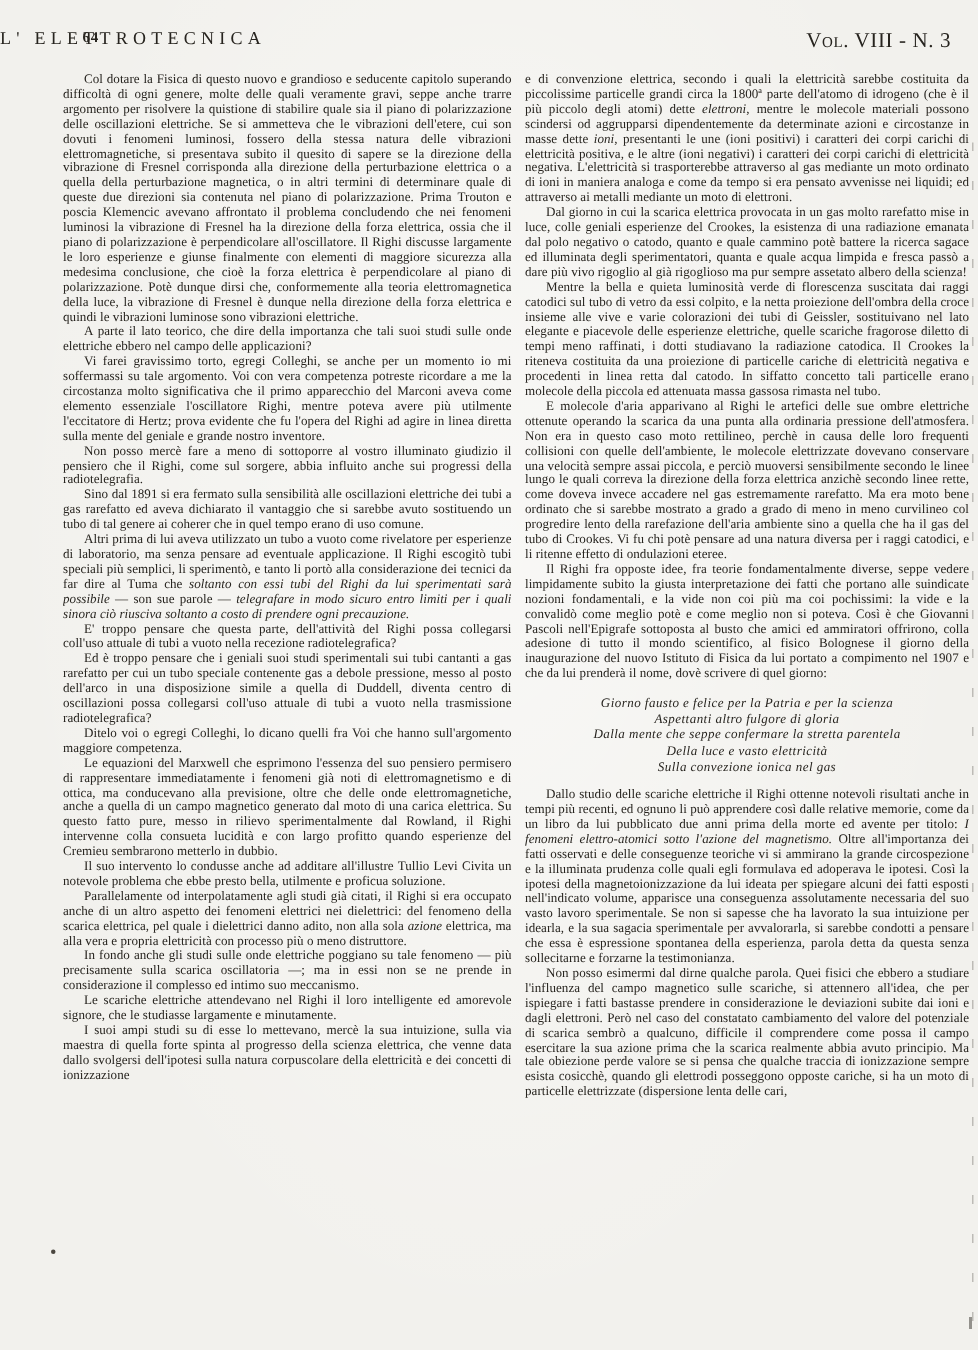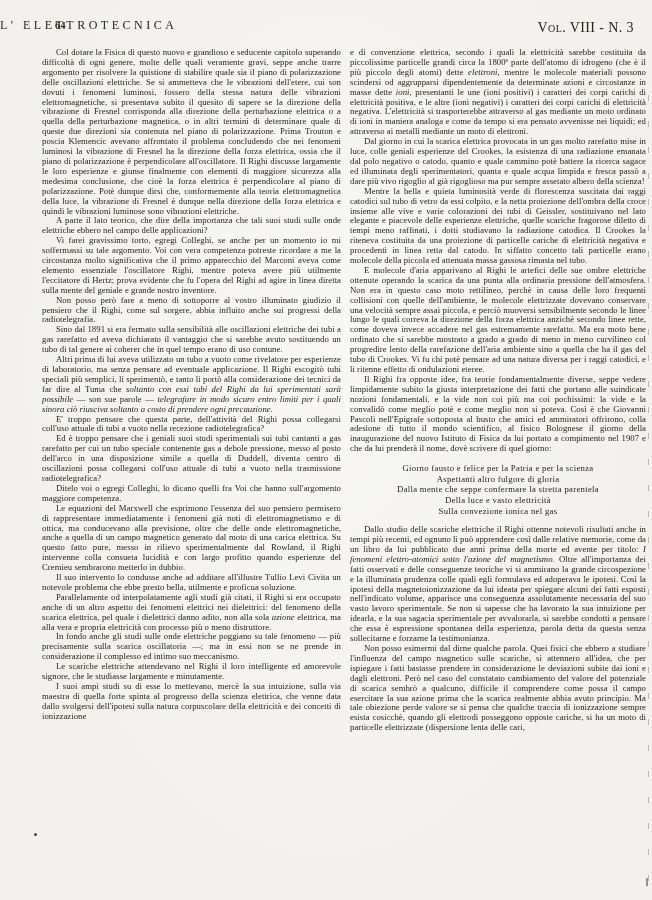--- a/index.html
+++ b/index.html
@@ -64,20 +64,21 @@
   .para.ind { text-indent: 14px; }
   .para em { font-style: italic; }
   .verse {
     margin: 9px 0 9px 0;
     text-align: center;
     text-indent: 0;
   }
   .verse-line {
     line-height: 10.6px;
     letter-spacing: 0.3px;
+    font-style: italic;
   }
   .scan-edge-line {
     position: absolute;
     left: 648px; top: 95px;
     width: 1px; height: 792px;
     background: repeating-linear-gradient(
       to bottom,
       rgba(90,86,80,0.35) 0 6px,
       rgba(0,0,0,0) 6px 26px);
   }
@@ -101,21 +102,21 @@
 <div class="page-header">
   <span class="page-num">64</span>
   <span class="journal-title">L' ELETTROTECNICA</span>
   <span class="vol-label">Vol. VIII - N. 3</span>
 </div>
 
 <div id="col-left" class="column">
     <p class="para ind"><span>Col dotare la Fisica di questo nuovo e grandioso e seducente capitolo superando difficoltà di ogni genere, molte delle quali veramente gravi, seppe anche trarre argomento per risolvere la quistione di stabilire quale sia il piano di polarizzazione delle oscillazioni elettriche. Se si ammetteva che le vibrazioni dell'etere, cui son dovuti i fenomeni luminosi, fossero della stessa natura delle vibrazioni elettromagnetiche, si presentava subito il quesito di sapere se la direzione della vibrazione di Fresnel corrisponda alla direzione della perturbazione elettrica o a quella della perturbazione magnetica, o in altri termini di determinare quale di queste due direzioni sia contenuta nel piano di polarizzazione. Prima Trouton e poscia Klemencic avevano affrontato il problema concludendo che nei fenomeni luminosi la vibrazione di Fresnel ha la direzione della forza elettrica, ossia che il piano di polarizzazione è perpendicolare all'oscillatore. Il Righi discusse largamente le loro esperienze e giunse finalmente con elementi di maggiore sicurezza alla medesima conclusione, che cioè la forza elettrica è perpendicolare al piano di polarizzazione. Potè dunque dirsi che, conformemente alla teoria elettromagnetica della luce, la vibrazione di Fresnel è dunque nella direzione della forza elettrica e quindi le vibrazioni luminose sono vibrazioni elettriche.</span></p>
     <p class="para ind"><span>A parte il lato teorico, che dire della importanza che tali suoi studi sulle onde elettriche ebbero nel campo delle applicazioni?</span></p>
     <p class="para ind"><span>Vi farei gravissimo torto, egregi Colleghi, se anche per un momento io mi soffermassi su tale argomento. Voi con vera competenza potreste ricordare a me la circostanza molto significativa che il primo apparecchio del Marconi aveva come elemento essenziale l'oscillatore Righi, mentre poteva avere più utilmente l'eccitatore di Hertz; prova evidente che fu l'opera del Righi ad agire in linea diretta sulla mente del geniale e grande nostro inventore.</span></p>
-    <p class="para ind"><span>Non posso però fare a meno di sottoporre al vostro illuminato giudizio il pensiero che il Righi, come sul sorgere, abbia influito anche sui progressi della radiotelegrafia.</span></p>
+    <p class="para ind"><span>Non posso mercè fare a meno di sottoporre al vostro illuminato giudizio il pensiero che il Righi, come sul sorgere, abbia influito anche sui progressi della radiotelegrafia.</span></p>
     <p class="para ind"><span>Sino dal 1891 si era fermato sulla sensibilità alle oscillazioni elettriche dei tubi a gas rarefatto ed aveva dichiarato il vantaggio che si sarebbe avuto sostituendo un tubo di tal genere ai coherer che in quel tempo erano di uso comune.</span></p>
     <p class="para ind"><span>Altri prima di lui aveva utilizzato un tubo a vuoto come rivelatore per esperienze di laboratorio, ma senza pensare ad eventuale applicazione. Il Righi escogitò tubi speciali più semplici, li sperimentò, e tanto li portò alla considerazione dei tecnici da far dire al Tuma che </span><em>soltanto con essi tubi del Righi da lui sperimentati sarà possibile</em><span> — son sue parole — </span><em>telegrafare in modo sicuro entro limiti per i quali sinora ciò riusciva soltanto a costo di prendere ogni precauzione.</em></p>
     <p class="para ind"><span>E' troppo pensare che questa parte, dell'attività del Righi possa collegarsi coll'uso attuale di tubi a vuoto nella recezione radiotelegrafica?</span></p>
     <p class="para ind"><span>Ed è troppo pensare che i geniali suoi studi sperimentali sui tubi cantanti a gas rarefatto per cui un tubo speciale contenente gas a debole pressione, messo al posto dell'arco in una disposizione simile a quella di Duddell, diventa centro di oscillazioni possa collegarsi coll'uso attuale di tubi a vuoto nella trasmissione radiotelegrafica?</span></p>
     <p class="para ind"><span>Ditelo voi o egregi Colleghi, lo dicano quelli fra Voi che hanno sull'argomento maggiore competenza.</span></p>
     <p class="para ind"><span>Le equazioni del Marxwell che esprimono l'essenza del suo pensiero permisero di rappresentare immediatamente i fenomeni già noti di elettromagnetismo e di ottica, ma conducevano alla previsione, oltre che delle onde elettromagnetiche, anche a quella di un campo magnetico generato dal moto di una carica elettrica. Su questo fatto pure, messo in rilievo sperimentalmente dal Rowland, il Righi intervenne colla consueta lucidità e con largo profitto quando esperienze del Cremieu sembrarono metterlo in dubbio.</span></p>
     <p class="para ind"><span>Il suo intervento lo condusse anche ad additare all'illustre Tullio Levi Civita un notevole problema che ebbe presto bella, utilmente e proficua soluzione.</span></p>
     <p class="para ind"><span>Parallelamente od interpolatamente agli studi già citati, il Righi si era occupato anche di un altro aspetto dei fenomeni elettrici nei dielettrici: del fenomeno della scarica elettrica, pel quale i dielettrici danno adito, non alla sola </span><em>azione</em><span> elettrica, ma alla vera e propria elettricità con processo più o meno distruttore.</span></p>
     <p class="para ind"><span>In fondo anche gli studi sulle onde elettriche poggiano su tale fenomeno — più precisamente sulla scarica oscillatoria —; ma in essi non se ne prende in considerazione il complesso ed intimo suo meccanismo.</span></p>
     <p class="para ind"><span>Le scariche elettriche attendevano nel Righi il loro intelligente ed amorevole signore, che le studiasse largamente e minutamente.</span></p>

